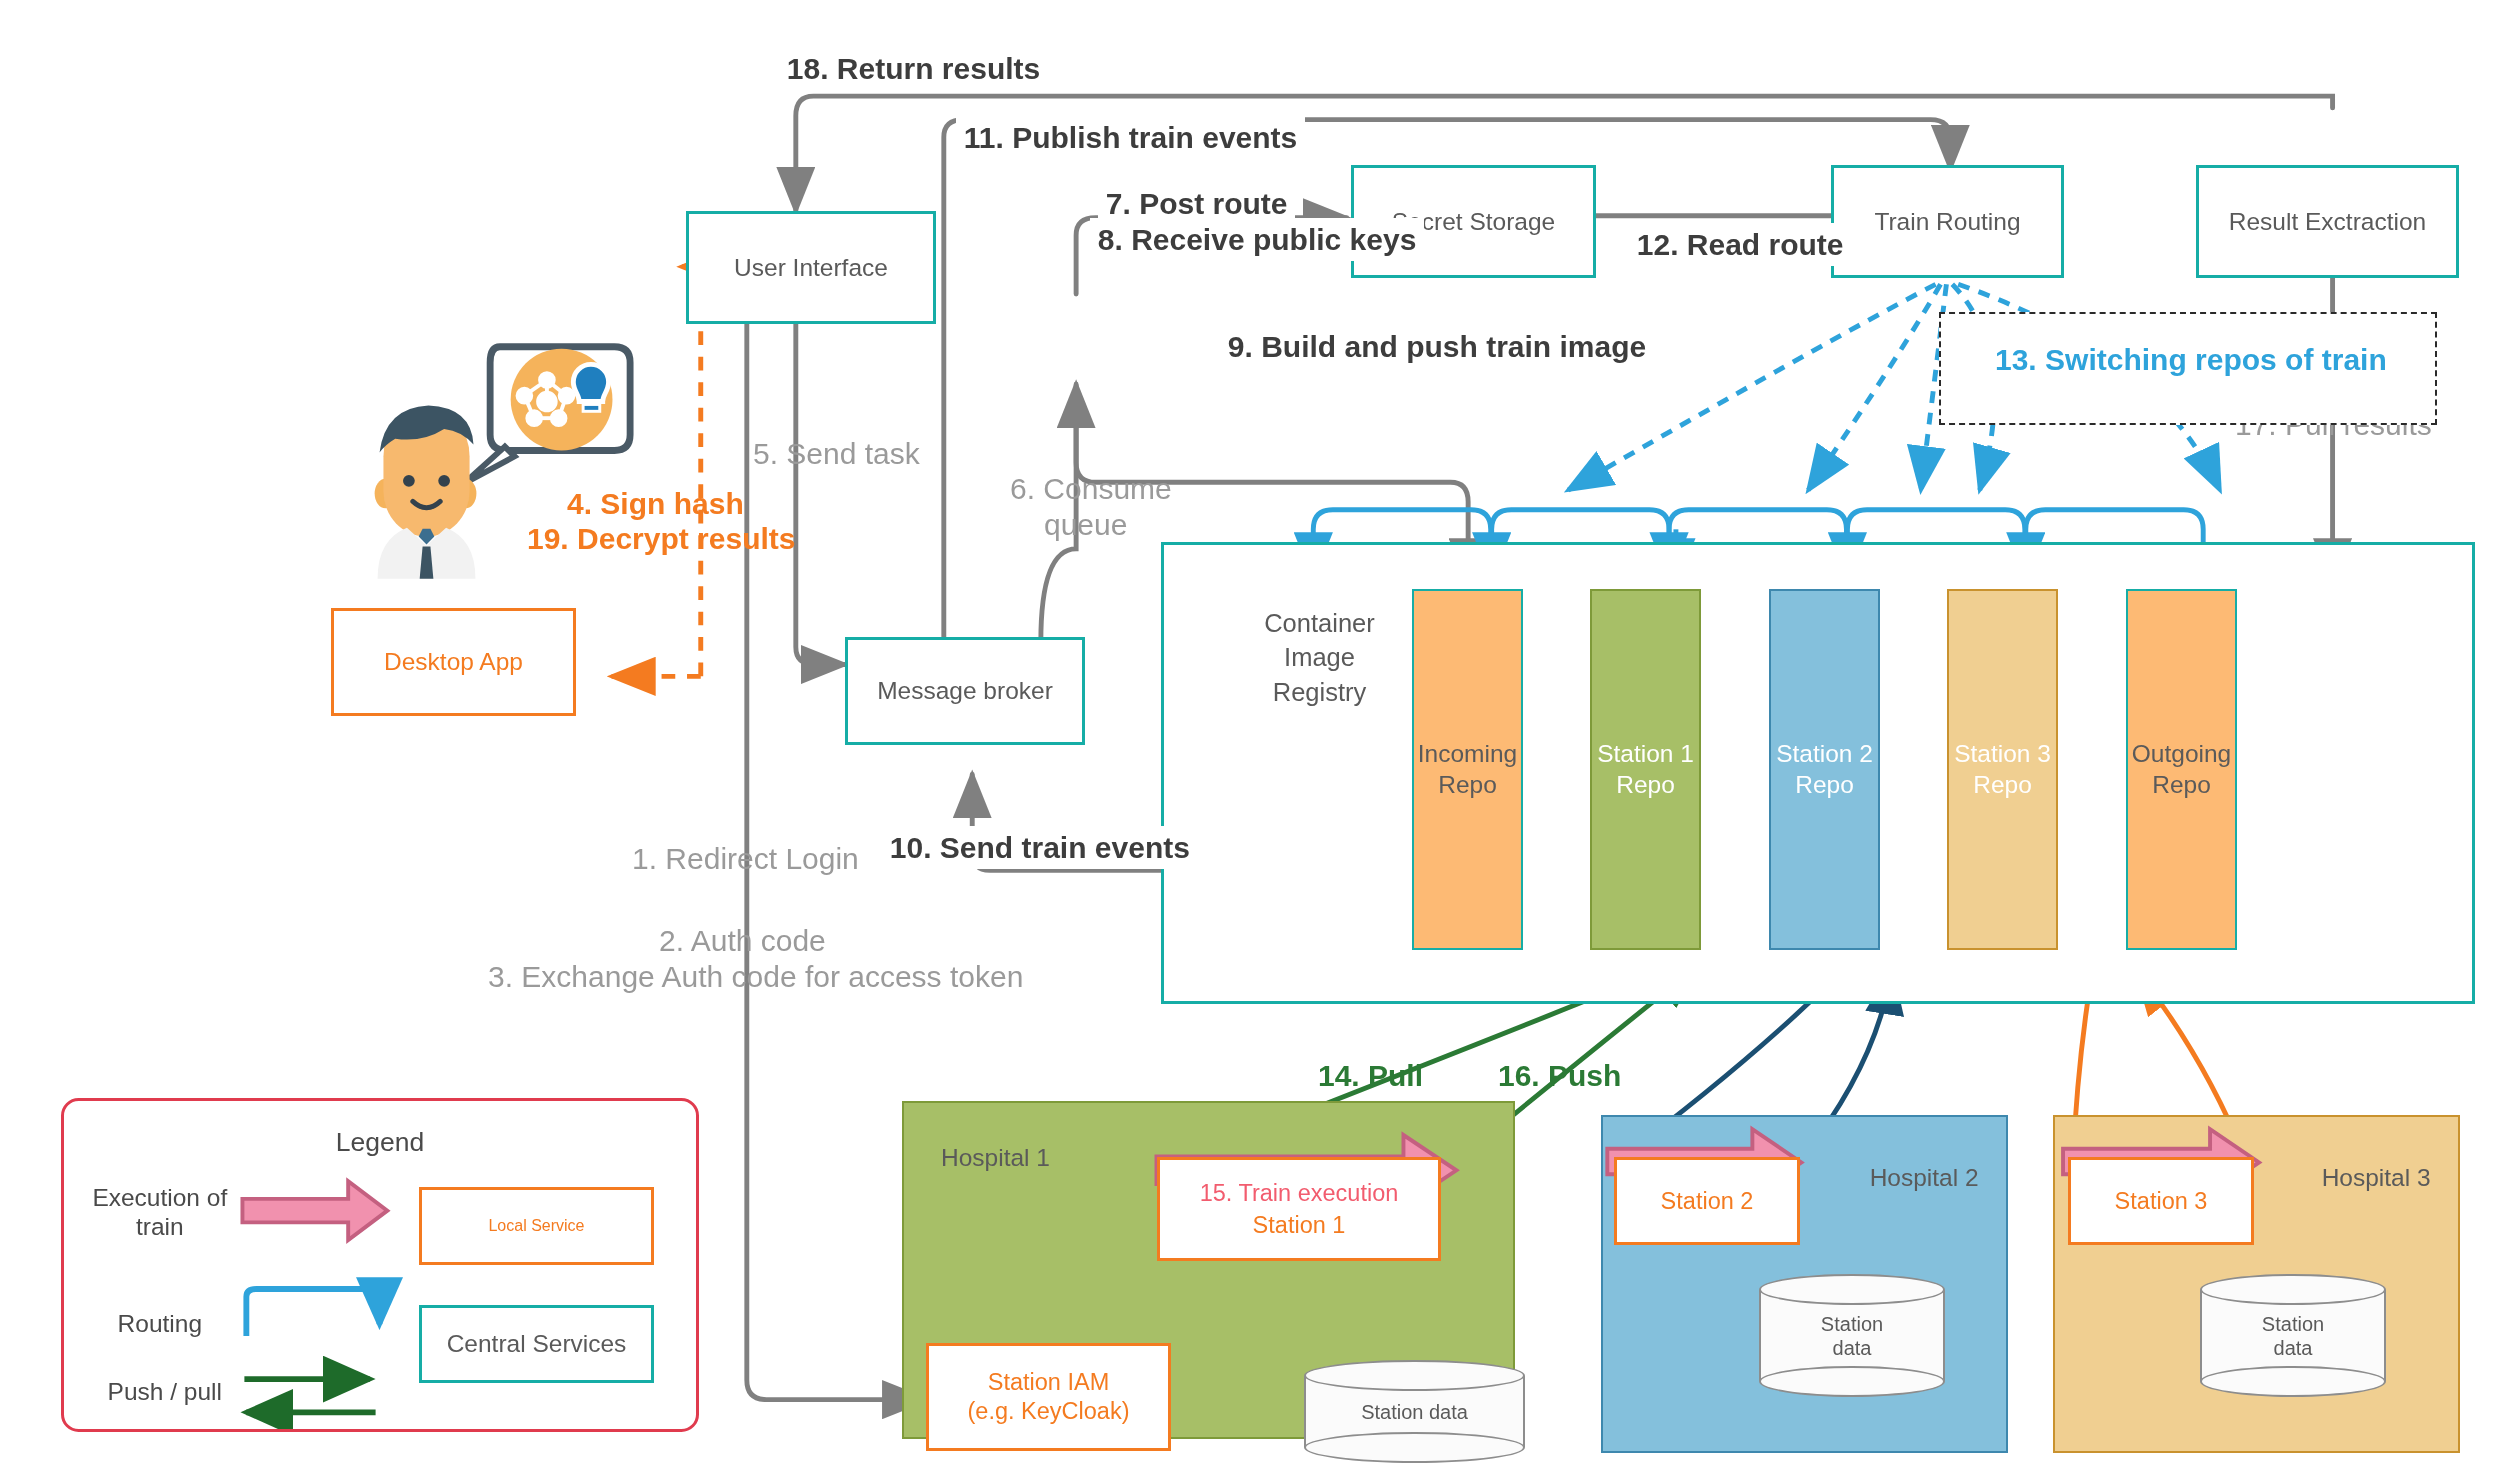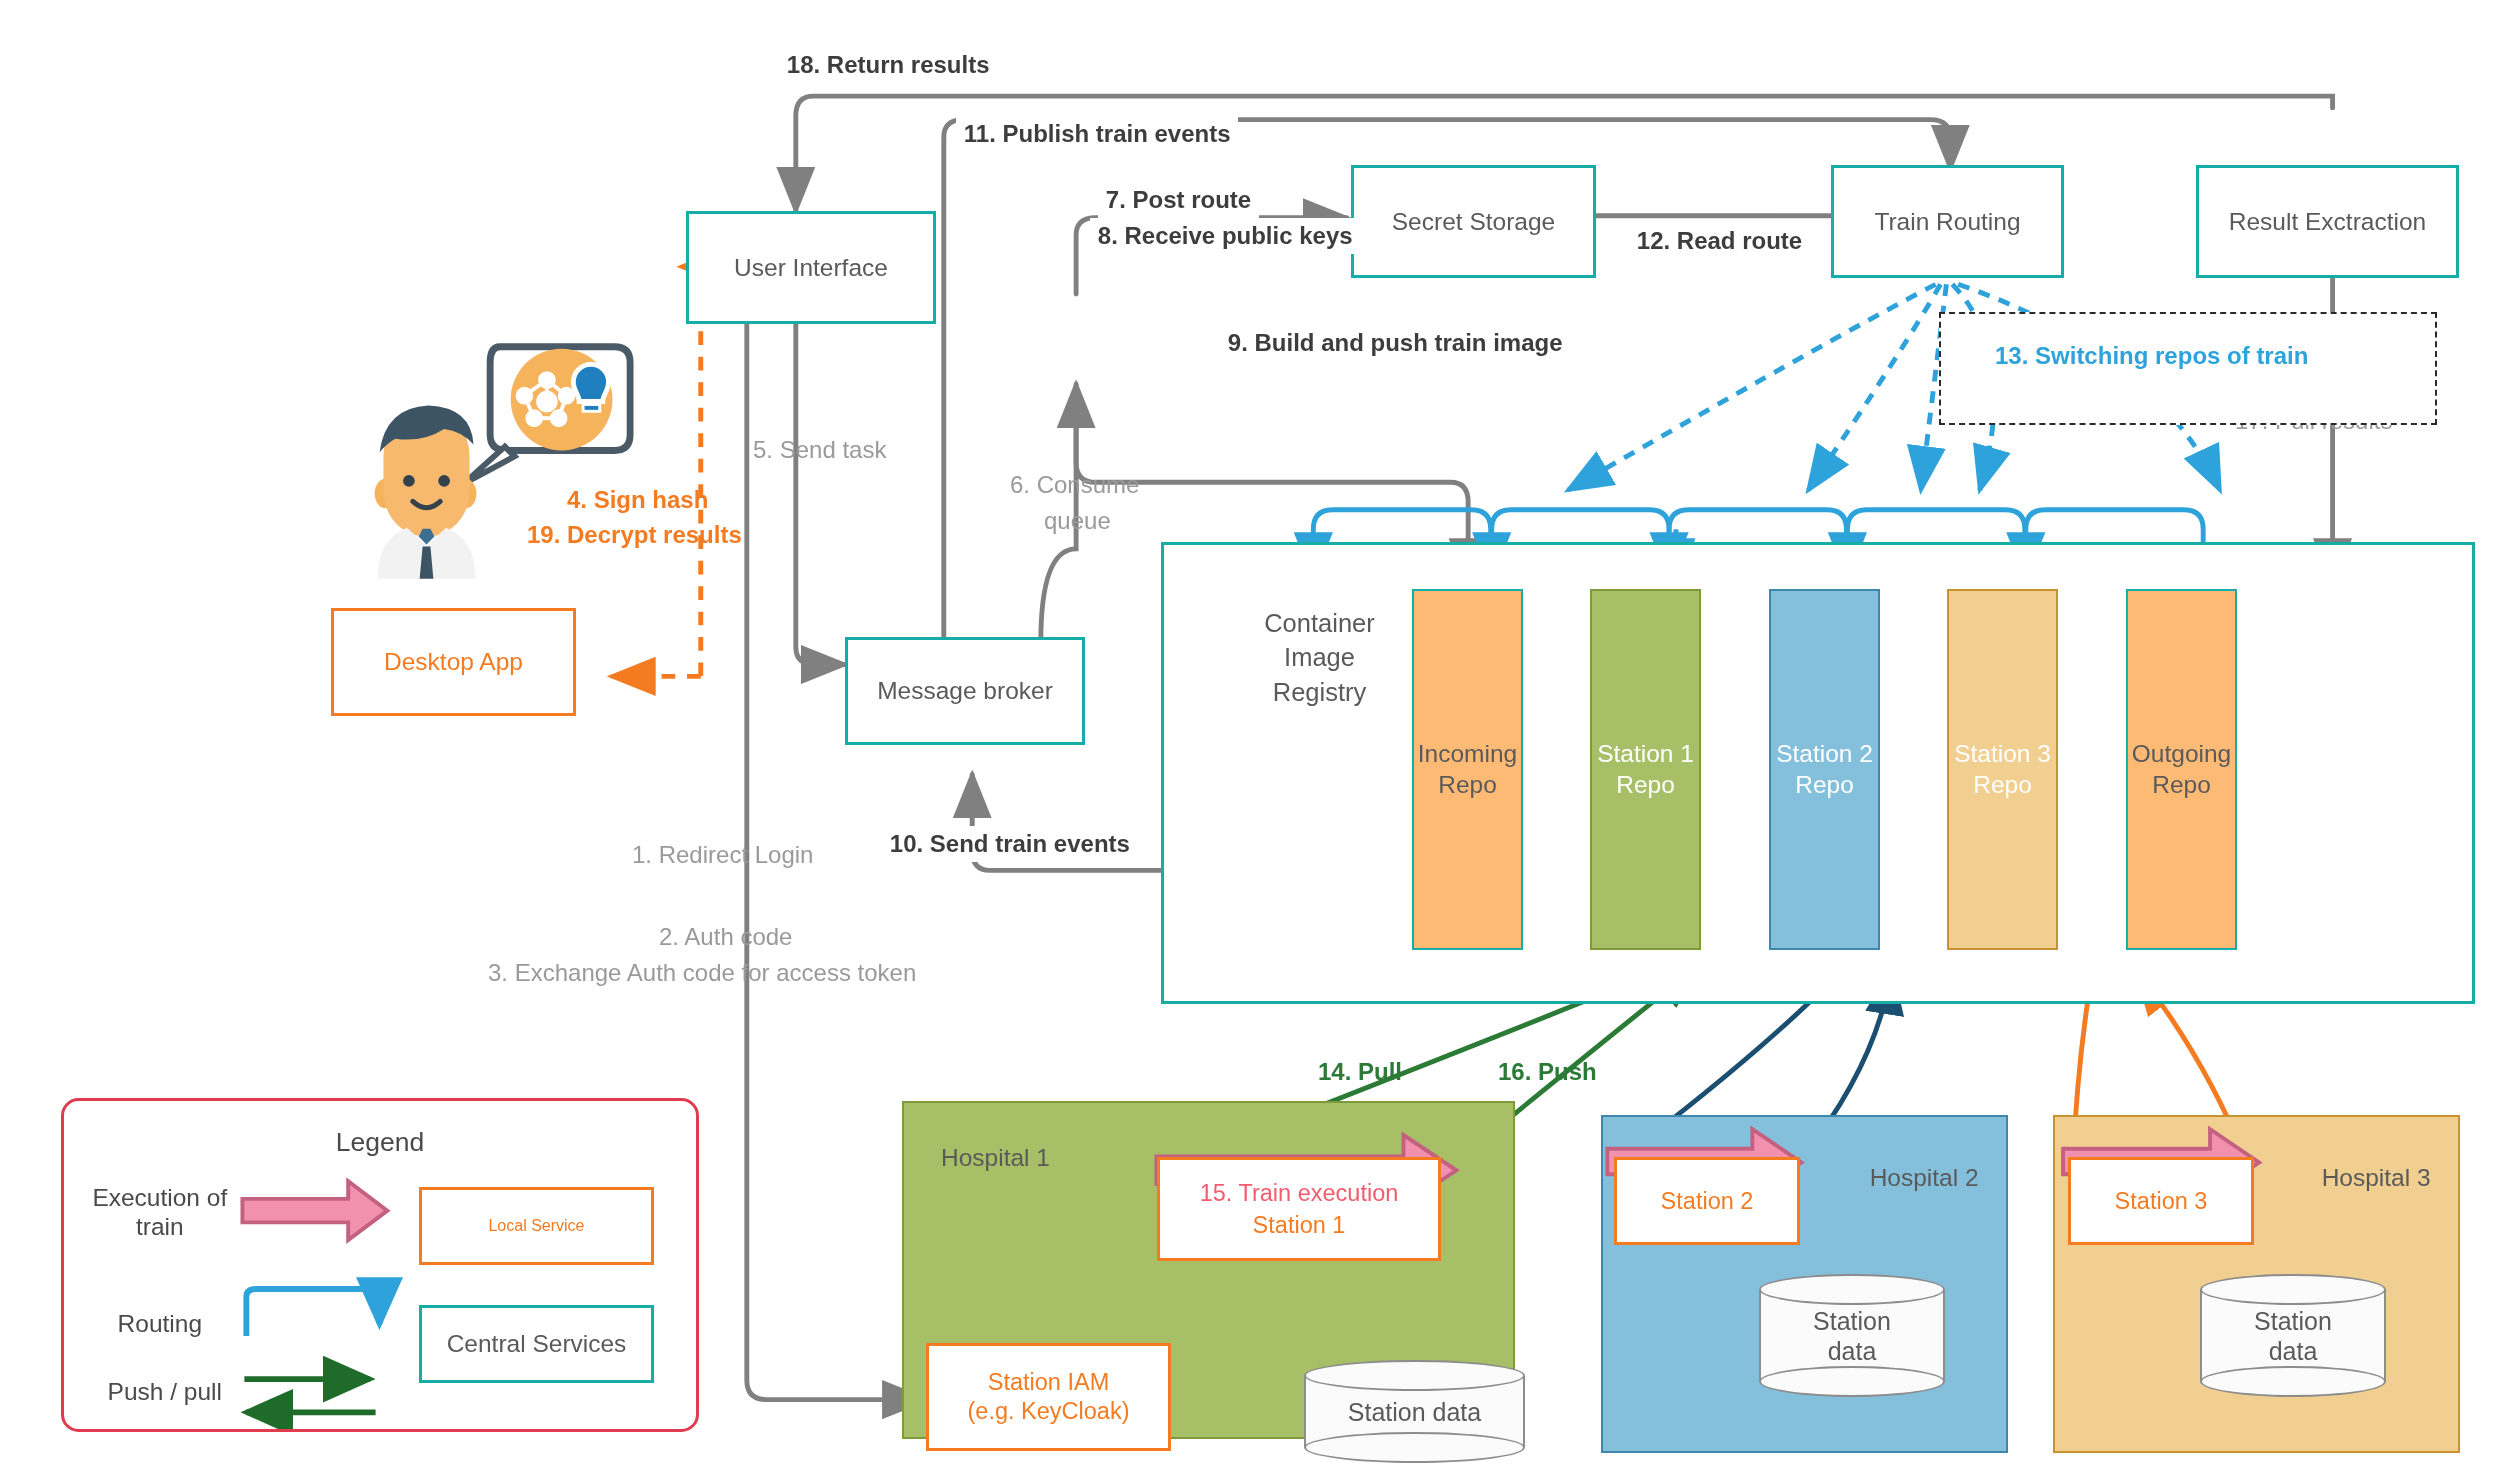--- a/index.html
+++ b/index.html
@@ -13,21 +13,21 @@
   .node{
     position:absolute;box-sizing:border-box;background:#ffffff;
     display:flex;align-items:center;justify-content:center;text-align:center;
     color:#5a5a5a;font-size:24.5px;line-height:1.2;
   }
   .node.central{border:3.9px solid #16ADA6;}
   .node.local{border:3.9px solid #F47B20;color:#F47B20;}
 
   
   .lbl{position:absolute;box-sizing:border-box;white-space:nowrap;
-       font-size:24px;line-height:1.25;}
+       font-size:30px;line-height:1.25;}
   .lbl.dark{color:#3d3d3d;font-weight:bold;background:#ffffff;padding:2.9px 7.8px;}
   .lbl.grey{color:#9a9a9a;}
   .lbl.orange{color:#F47B20;font-weight:bold;}
   .lbl.blue{color:#2EA3DB;font-weight:bold;background:transparent;}
   .lbl.green{color:#2B7A35;font-weight:bold;}
 
   
   #registry{position:absolute;border:3.9px solid #16ADA6;background:#ffffff;}
   .repo{position:absolute;box-sizing:border-box;display:flex;align-items:center;
         justify-content:center;text-align:center;font-size:24.5px;line-height:1.25;}
@@ -45,21 +45,21 @@
 
   
   .cyl{position:absolute;}
   .cyl .body{position:absolute;left:0;right:0;top:15.7px;bottom:15.7px;
        background:#fbfbfb;border-left:2.9px solid #8d8d8d;border-right:2.9px solid #8d8d8d;}
   .cyl .top{position:absolute;left:0;right:0;top:0;height:31px;border-radius:50%;
        background:#fbfbfb;border:2.9px solid #8d8d8d;box-sizing:border-box;}
   .cyl .bot{position:absolute;left:0;right:0;bottom:0;height:31px;border-radius:50%;
        background:#fbfbfb;border:2.9px solid #8d8d8d;box-sizing:border-box;}
   .cyl .txt{position:absolute;left:0;right:0;top:50%;transform:translateY(-50%);
-       text-align:center;color:#5a5a5a;font-size:25px;line-height:1.2;z-index:3;}
+       text-align:center;color:#5a5a5a;font-size:20px;line-height:1.2;z-index:3;}
 
   
   #legend{position:absolute;border:3.9px solid #E03B4E;border-radius:17.6px;background:#ffffff;}
   #legend .ttl{position:absolute;width:100%;text-align:center;color:#4a4a4a;font-size:26.5px;}
   #legend .row{position:absolute;color:#4a4a4a;font-size:24.5px;line-height:1.2;text-align:center;}
 
   svg.ov{position:absolute;left:0;top:0;width:2508px;height:1483px;pointer-events:none;}
 </style>
 </head>
 <body>

